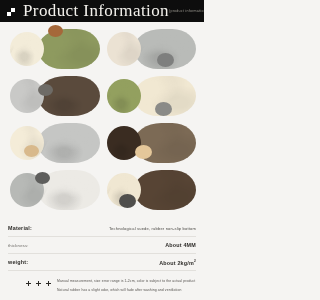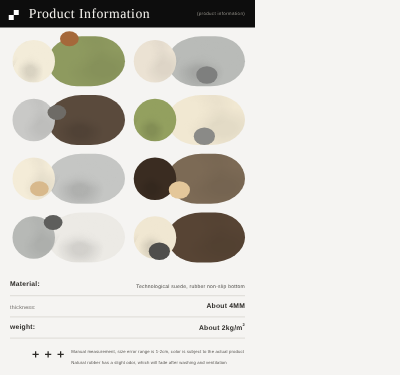--- a/index.html
+++ b/index.html
@@ -15,21 +15,21 @@
   .header{
     position:relative;height:22px;background:#0d0d0d;
     display:flex;align-items:center;padding:0 8px 0 7px;box-sizing:border-box;
   }
   .hdr-icon{width:11px;height:9px;position:relative;margin-right:5px;flex:0 0 auto;}
   .hdr-icon .sq{position:absolute;background:#ffffff;}
   .hdr-icon .sq.a{width:4px;height:4px;left:0;top:5px;}
   .hdr-icon .sq.b{width:4px;height:4px;left:4px;top:1px;}
   .hdr-title{
     color:#f3f1ec;font-family:"Liberation Serif", serif;
-    font-size:11px;letter-spacing:.4px;white-space:nowrap;
+    font-size:17px;letter-spacing:.4px;white-space:nowrap;
   }
   .hdr-tag{
     margin-left:auto;color:#9a978f;font-size:3.6px;letter-spacing:.25px;
     white-space:nowrap;transform:translateY(0px);
   }
 
   
   .gallery{
     padding:5px 8px 4px 8px;
     display:grid;grid-template-columns:1fr 1fr;

